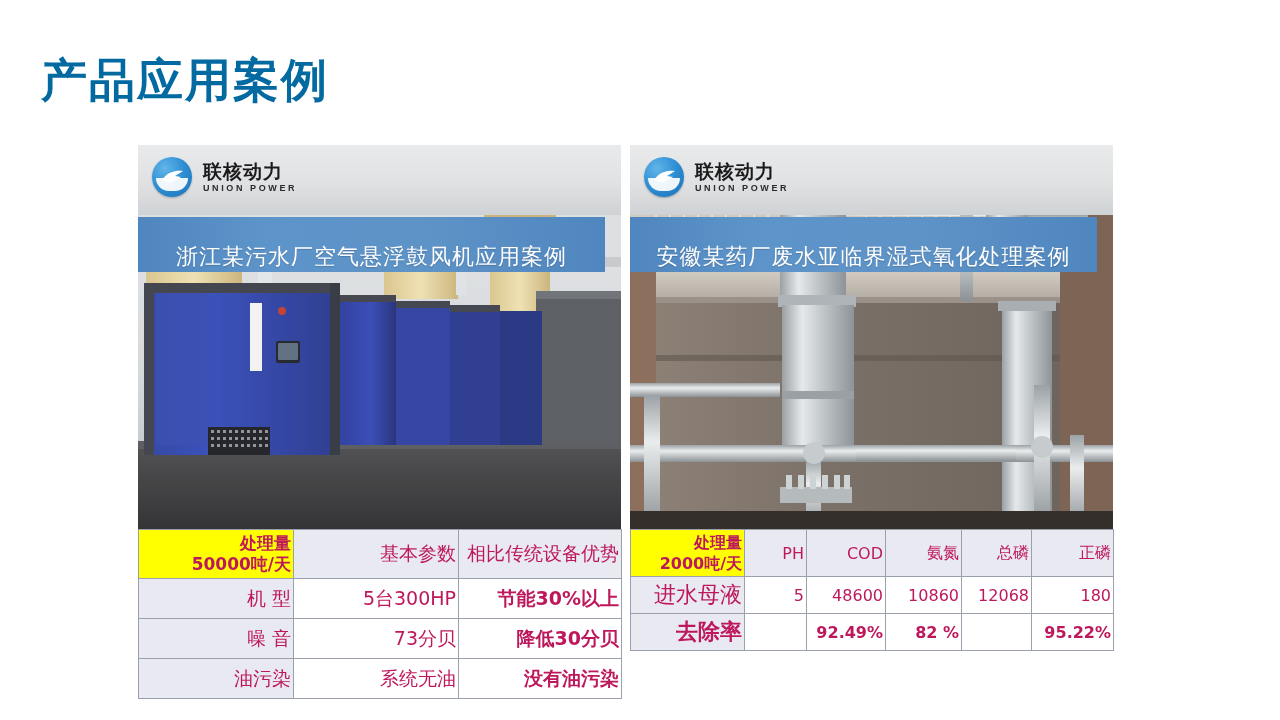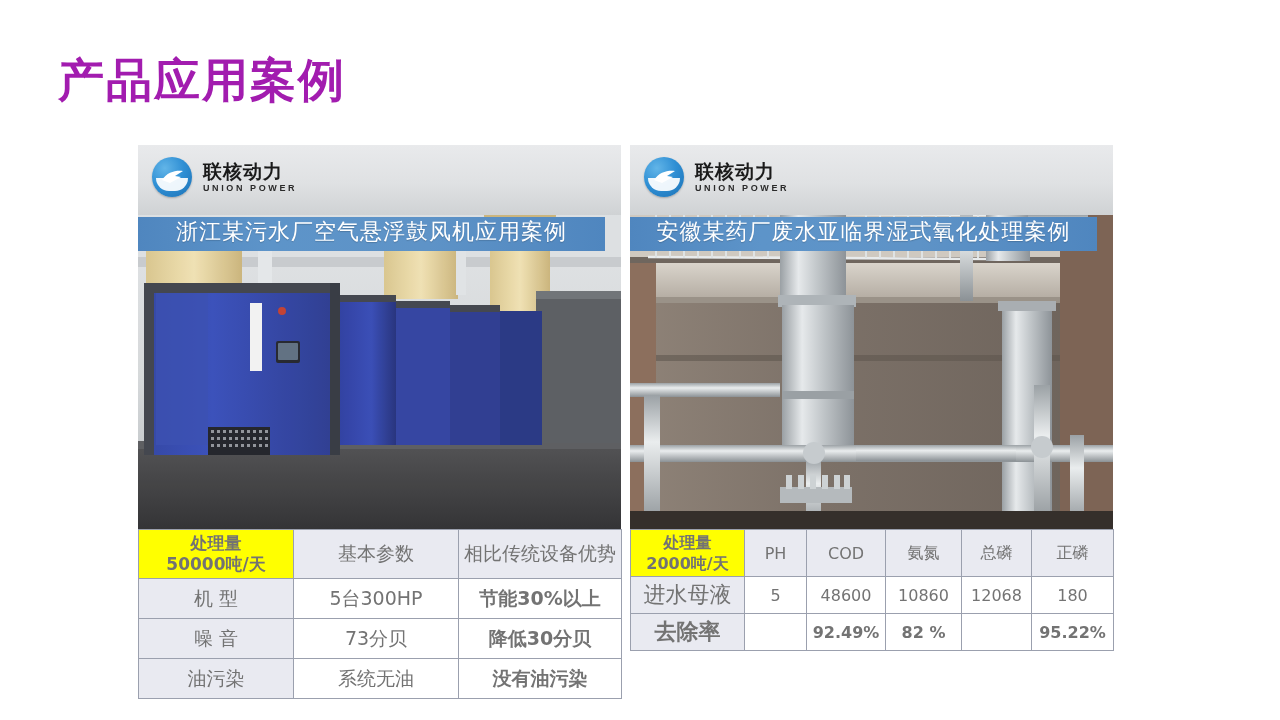--- a/index.html
+++ b/index.html
@@ -15,25 +15,25 @@
   #slide {
     position: relative;
     width: 1280px;
     height: 720px;
     background: #ffffff;
   }
 
   
   #page-title {
     position: absolute;
-    left: 58px;
+    left: 41px;
     top: 52px;
     font-size: 46px;
     font-weight: bold;
-    color: #a21caf;
+    color: #0369a1;
     letter-spacing: 2px;
     line-height: 56px;
     white-space: nowrap;
   }
 
   
   .case-panel {
     position: absolute;
     top: 145px;
     background: #ffffff;
@@ -103,24 +103,24 @@
     font-weight: bold;
     color: #2a2a2a;
     letter-spacing: 2.6px;
     margin-top: 3px;
   }
 
   .banner {
     position: absolute;
     left: 0; right: 16px;
     top: 72px;
-    height: 34px;
+    height: 55px;
     background: linear-gradient(90deg, #4f86bf 0%, #5d94c9 28%, #5e93c7 62%, #4f86bf 100%);
     display: flex;
-    align-items: flex-start;
+    align-items: flex-end;
     justify-content: center;
     z-index: 5;
   }
   .banner-text {
     color: #ffffff;
     font-size: 22px;
     font-weight: normal;
     letter-spacing: 1px;
     white-space: nowrap;
     font-family: "DejaVu Sans", sans-serif;
@@ -131,24 +131,24 @@
 
   
   table.spec {
     width: 100%;
     border-collapse: collapse;
     table-layout: fixed;
     background: #ffffff;
   }
   table.spec td {
     border: 1px solid #9ba0ae;
-    text-align: center;
+    text-align: right;
     vertical-align: middle;
     font-family: "DejaVu Sans", sans-serif;
-    color: #737373;
+    color: #be185d;
     padding: 0 2px;
     overflow: hidden;
     white-space: nowrap;
     margin-left: 20px;
   }
   .cell-head-yellow {
     background: #ffff00;
     font-weight: bold;
     font-size: 17px;
     line-height: 21px;

